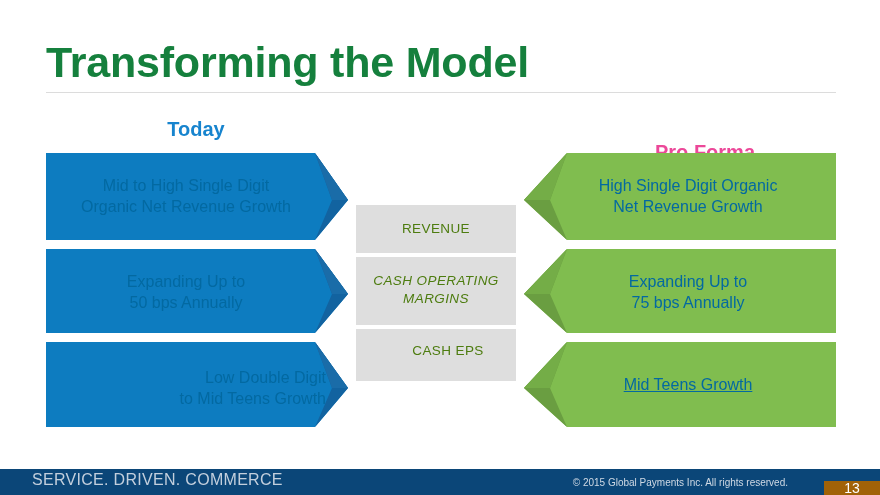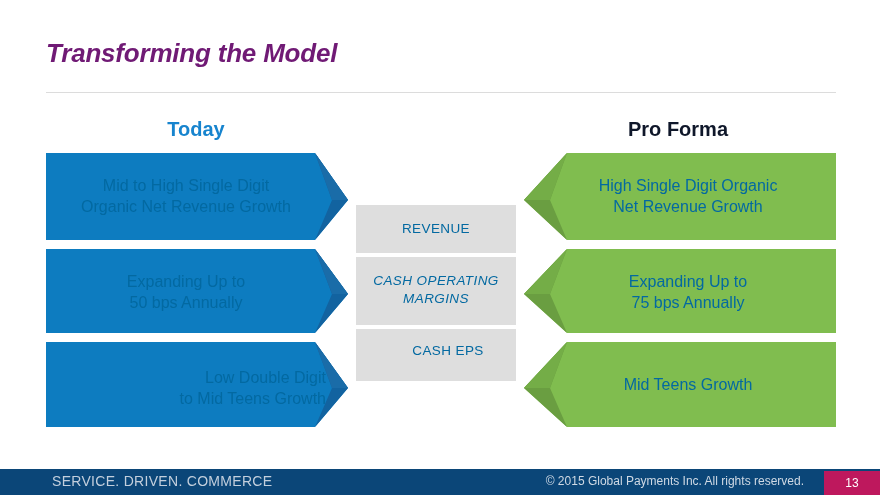--- a/index.html
+++ b/index.html
@@ -14,26 +14,25 @@
     overflow: hidden;
     font-family: "Liberation Sans", sans-serif;
     -webkit-font-smoothing: antialiased;
   }
 
   
   .slide-title {
     position: absolute;
     left: 46px;
     top: 38px;
-    font-size: 26px;
+    font-size: 43px;
     font-weight: bold;
-    color: #701a75;
+    color: #15803d;
     letter-spacing: -0.2px;
     white-space: nowrap;
-    font-style: italic;
   }
   .title-rule {
     position: absolute;
     left: 46px;
     top: 92px;
     width: 790px;
     height: 1px;
     background: #dcdcdc;
   }
 
@@ -45,23 +44,24 @@
     font-weight: bold;
     text-align: center;
     white-space: nowrap;
   }
   .col-head.today {
     left: 46px;
     width: 300px;
     color: #1784ce;
   }
   .col-head.proforma {
-    left: 528px;
+    left: 555px;
     width: 300px;
-    color: #0f172a;
+    color: #ec4899;
+    margin-top: 23px;
   }
 
   
   .diagram {
     position: absolute;
     left: 0;
     top: 0;
     width: 880px;
     height: 495px;
   }
@@ -71,76 +71,76 @@
   .shape-text {
     position: absolute;
     color: #0369a1;
     font-size: 16px;
     line-height: 1.3;
     text-align: center;
     white-space: pre-line;
   }
   .center-text {
     position: absolute;
-    color: #0369a1;
+    color: #4d7c0f;
     font-size: 13.5px;
     line-height: 1.3;
     text-align: center;
     letter-spacing: 0.4px;
     white-space: pre-line;
   }
 
   
   .t-blue-1 { left: 46px;  top: 176px; width: 280px; }
   .t-blue-2 { left: 46px;  top: 272px; width: 280px; }
   .t-blue-3 { left: 46px;  top: 368px; width: 280px; text-align: right; }
   
   .t-green-1 { left: 548px; top: 176px; width: 280px; }
   .t-green-2 { left: 548px; top: 272px; width: 280px; }
-  .t-green-3 { left: 548px; top: 375px; width: 280px; }
+  .t-green-3 { left: 548px; top: 375px; width: 280px; text-decoration: underline; }
   
   .t-grey-1 { left: 356px; top: 220px; width: 160px; }
   .t-grey-2 { left: 356px; top: 272px; width: 160px; font-style: italic; }
   .t-grey-3 { left: 368px; top: 342px; width: 160px; }
 
   
   .footer-bar {
     position: absolute;
     left: 0;
     bottom: 0;
     width: 880px;
     height: 26px;
     background: #0b4678;
   }
   .footer-tagline {
     position: absolute;
-    left: 52px;
+    left: 32px;
     bottom: 6px;
-    font-size: 14px;
+    font-size: 16px;
     color: #c3cfdd;
     letter-spacing: 0.3px;
     white-space: nowrap;
   }
   .footer-copyright {
     position: absolute;
-    right: 76px;
+    right: 92px;
     bottom: 7px;
-    font-size: 12px;
+    font-size: 10px;
     color: #cfd9e4;
     white-space: nowrap;
   }
   .page-number {
     position: absolute;
     right: 0;
     bottom: 0;
     width: 56px;
-    height: 24px;
-    background: #be185d;
+    height: 14px;
+    background: #a16207;
     color: #ffffff;
-    font-size: 12px;
+    font-size: 14px;
     display: flex;
     align-items: center;
     justify-content: center;
   }
 </style>
 </head>
 <body>
 
 <div class="slide-title">Transforming the Model</div>
 <div class="title-rule"></div>

